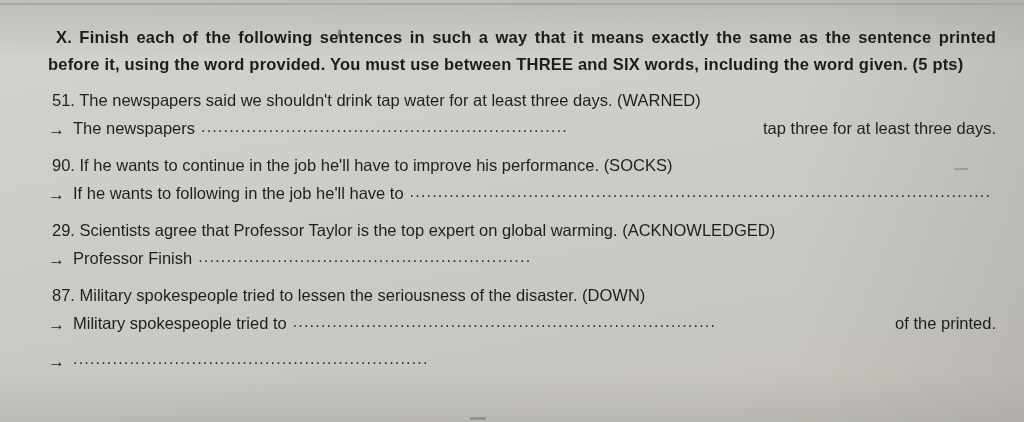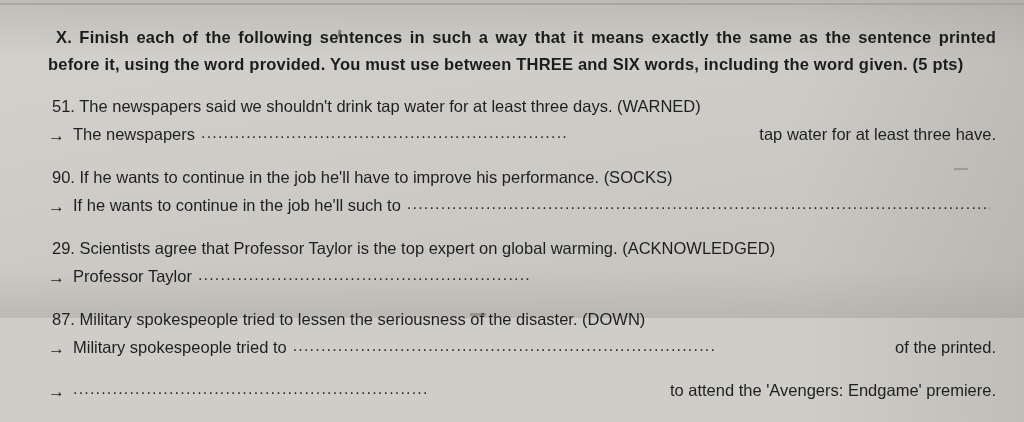--- a/index.html
+++ b/index.html
@@ -9,21 +9,21 @@
   body {
     width: 1024px;
     height: 422px;
     background: #cfcdc8;
     font-family: "Liberation Sans", sans-serif;
     overflow: hidden;
   }
   .page {
     position: relative;
     width: 1024px;
-    height: 318px;
+    height: 422px;
     background: linear-gradient(170deg, #d4d2cd 0%, #cfcdc7 35%, #c9c7c1 70%, #c4c2bb 100%);
   }
   
   .shade-a {
     position: absolute;
     left: 0; top: 0;
     width: 1024px; height: 60px;
     background: linear-gradient(180deg, rgba(150,148,143,0.35), rgba(200,198,193,0));
     pointer-events: none;
   }
@@ -59,21 +59,21 @@
     font-weight: bold;
     font-size: 16.5px;
     line-height: 27px;
     color: #1c1c1c;
     letter-spacing: 0.2px;
     text-align: justify;
     text-indent: 8px;
     margin-bottom: 4px;
   }
   .item {
-    margin-top: 14px;
+    margin-top: 8px;
   }
   .q-line {
     font-size: 16.5px;
     line-height: 28px;
     color: #1f1f1f;
     padding-left: 4px;
     white-space: nowrap;
   }
   .a-line {
     font-size: 16.5px;
@@ -143,58 +143,57 @@
   <div class="content">
 
     <div class="heading">X. Finish each of the following sentences in such a way that it means exactly the same as the sentence printed before it, using the word provided. You must use between THREE and SIX words, including the word given. (5 pts)</div>
 
     <div class="item">
       <div class="q-line">51. The newspapers said we shouldn't drink tap water for at least three days. (WARNED)</div>
       <div class="a-line">
         <span class="arrow">→</span>
         <span class="pre">The newspapers</span>
         <span class="fill-dots">.................................................................</span>
-        <span class="post">tap water for at least three have.</span>
+        <span class="post">tap three for at least three days.</span>
       </div>
     </div>
 
     <div class="item">
       <div class="q-line">90. If he wants to continue in the job he'll have to improve his performance. (SOCKS)</div>
       <div class="a-line">
         <span class="arrow">→</span>
-        <span class="pre">If he wants to continue in the job he'll such to</span>
+        <span class="pre">If he wants to following in the job he'll have to</span>
         <span class="fill-dots">................................................................................................................</span>
         <span class="post"></span>
       </div>
     </div>
 
     <div class="item">
       <div class="q-line">29. Scientists agree that Professor Taylor is the top expert on global warming. (ACKNOWLEDGED)</div>
       <div class="a-line">
         <span class="arrow">→</span>
-        <span class="pre">Professor Taylor</span>
+        <span class="pre">Professor Finish</span>
         <span class="fill-dots">...........................................................</span>
       </div>
     </div>
 
     <div class="item">
       <div class="q-line">87. Military spokespeople tried to lessen the seriousness of the disaster. (DOWN)</div>
       <div class="a-line">
         <span class="arrow">→</span>
         <span class="pre">Military spokespeople tried to</span>
         <span class="fill-dots">...........................................................................</span>
         <span class="post">of the printed.</span>
       </div>
     </div>
 
     <div class="item">
       <div class="a-line">
         <span class="arrow">→</span>
         <span class="fill-dots">...............................................................</span>
-        <span class="post">to attend the 'Avengers: Endgame' premiere.</span>
       </div>
     </div>
 
   </div>
 
   <div class="smudge1"></div>
   <div class="smudge2"></div>
   <div class="bottom-mark"></div>
 </div>
 

